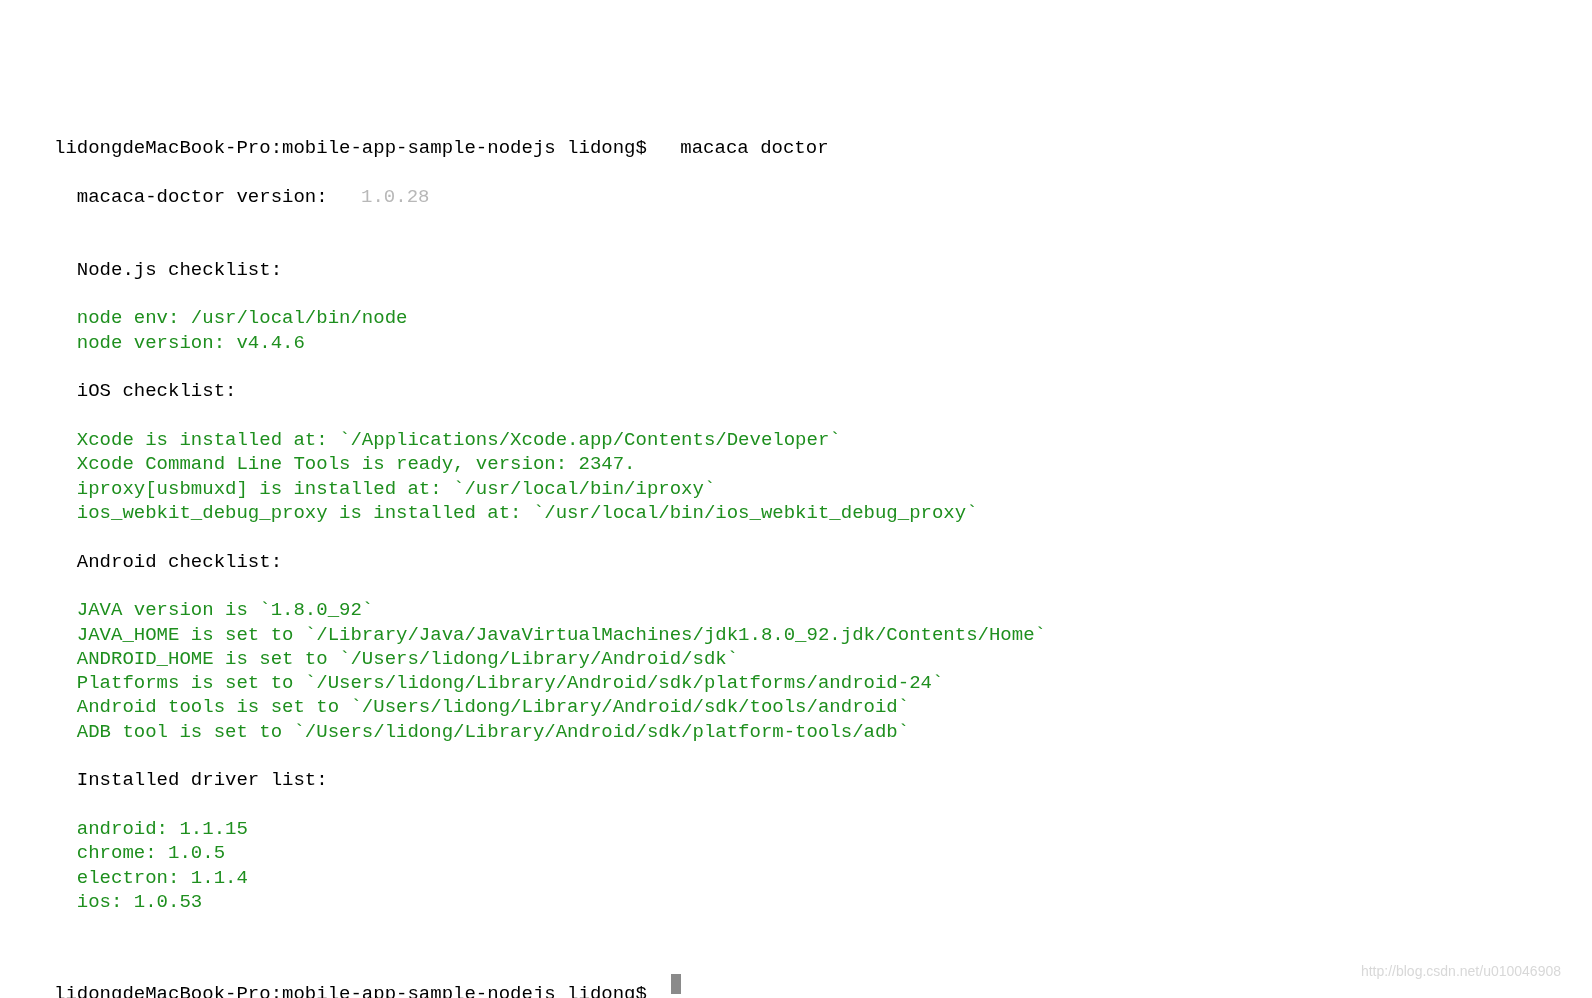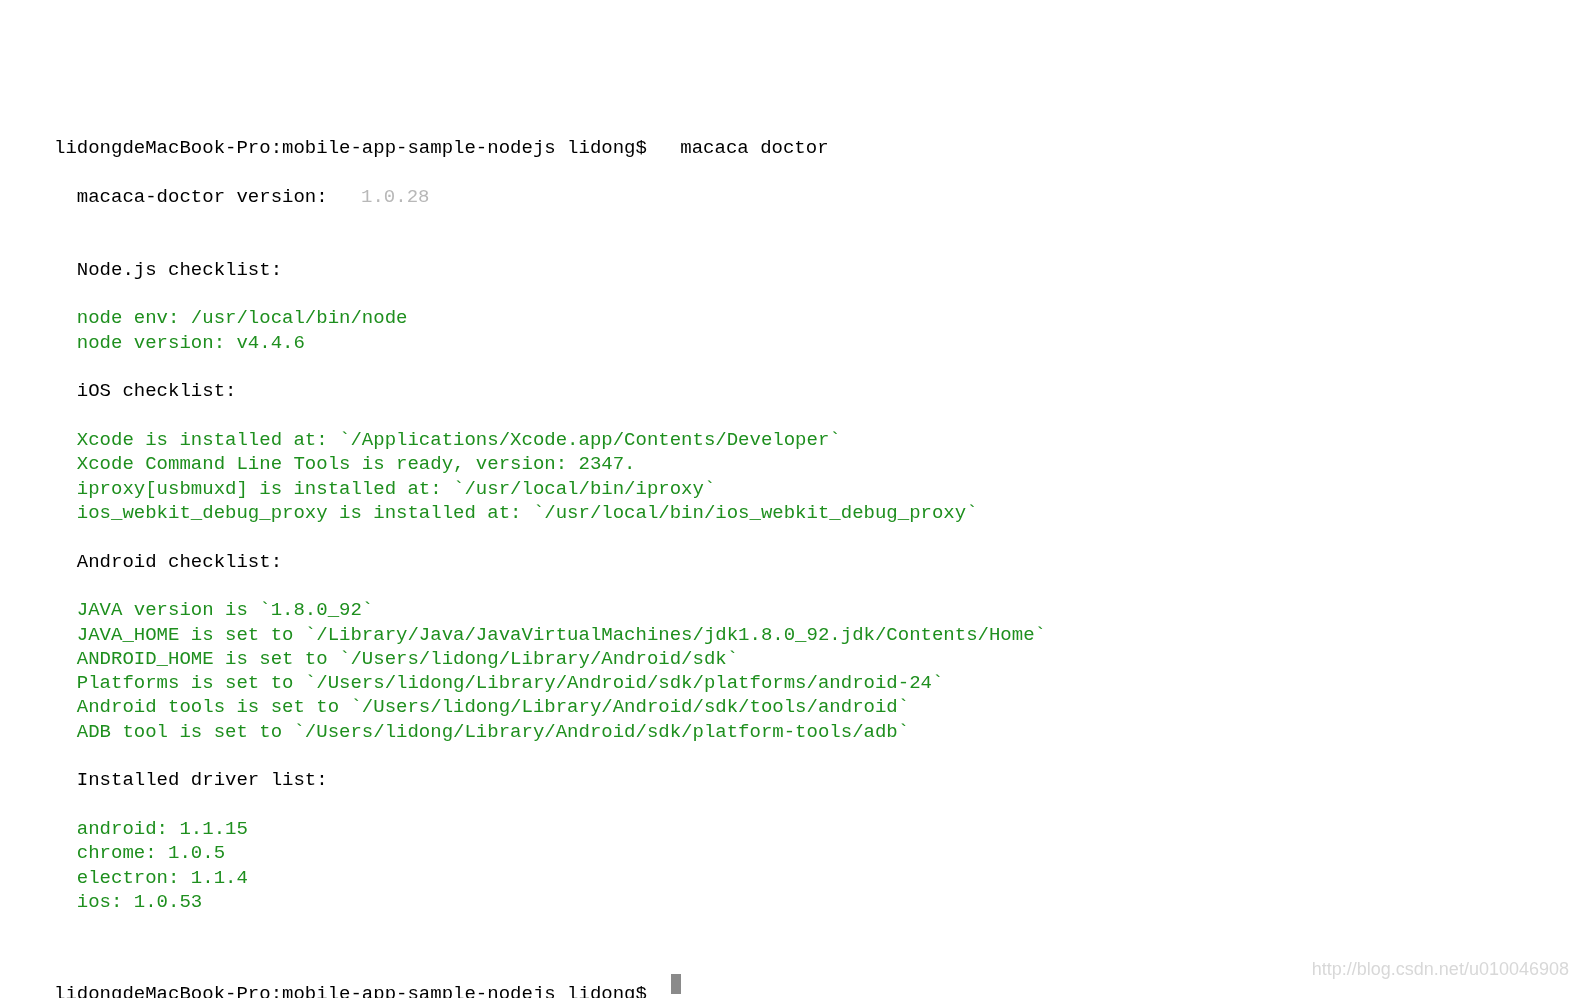--- a/index.html
+++ b/index.html
@@ -24,24 +24,24 @@
       display: inline-block;
       width: 10px;
       height: 20px;
       background: #8a8a8a;
       vertical-align: text-bottom;
       margin-left: 2px;
     }
     .watermark {
       position: fixed;
       bottom: 6px;
-      right: 12px;
+      right: 20px;
       color: #d8d8d8;
       font-family: Arial, sans-serif;
-      font-size: 18px;
+      font-size: 14px;
     }
     .term {
       padding-left: 10px;
       padding-top: 6px;
     }
   </style>
 </head>
 <body>
 
 

